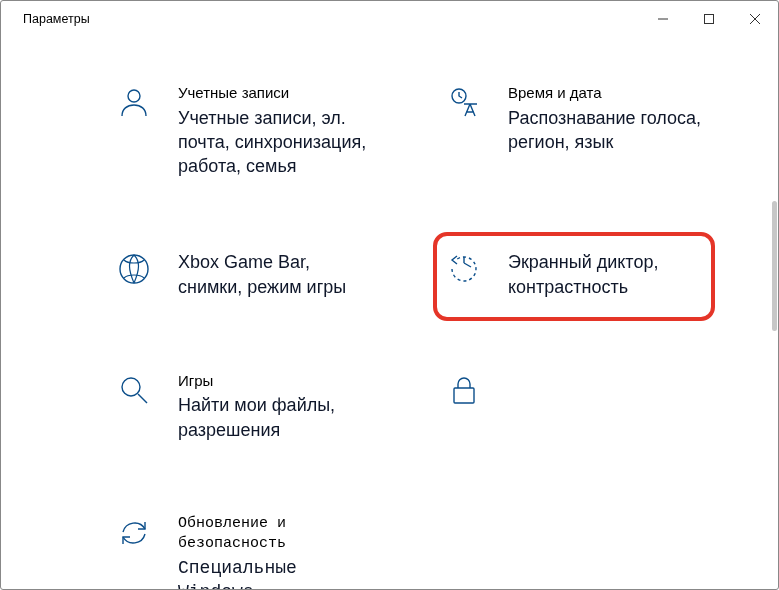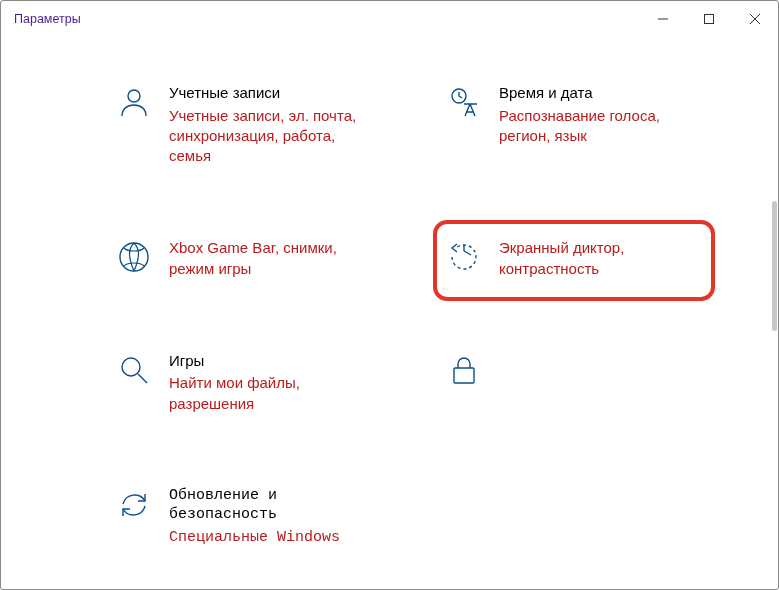--- a/index.html
+++ b/index.html
@@ -18,23 +18,23 @@
     border-radius: 3px;
     background: #fff;
     position: relative;
     display: flex;
     flex-direction: column;
   }
   .titlebar {
     height: 36px;
     display: flex;
     align-items: center;
-    padding-left: 13px;
+    padding-left: 22px;
     font-size: 12.5px;
-    color: #4c1d95;
+    color: #000000;
     justify-content: space-between;
   }
   .title-left { display:flex; align-items:center; gap:8px;}
   .win-controls {
     display: flex;
     height: 100%;
   }
   .win-btn {
     width: 46px;
     height: 100%;
@@ -52,21 +52,21 @@
   }
   .grid {
     display: grid;
     grid-template-columns: 270px 270px;
     column-gap: 60px;
     row-gap: 56px;
   }
   .tile {
     display: flex;
     align-items: flex-start;
-    gap: 18px;
+    gap: 27px;
     padding: 6px 8px 10px 6px;
     position: relative;
   }
   .tile.highlighted {
     border: 4px solid #e53528;
     border-radius: 14px;
     padding: 14px 8px 18px 10px;
     margin: -12px -4px -12px -8px;
   }
   .icon {
@@ -86,22 +86,22 @@
     stroke-width: 1.4;
   }
   .tile-text { flex:1; }
   .tile-title {
     font-size: 15px;
     color: #000;
     line-height: 1.3;
     margin-bottom: 3px;
   }
   .tile-desc {
-    font-size: 15px;
-    color: #b91c1c;
+    font-size: 18px;
+    color: #0f172a;
     line-height: 1.35;
   }
   .scrollbar {
     position: absolute;
     right: 1px;
     top: 200px;
     width: 5px;
     height: 130px;
     background: #c7c7c7;
     border-radius: 3px;

